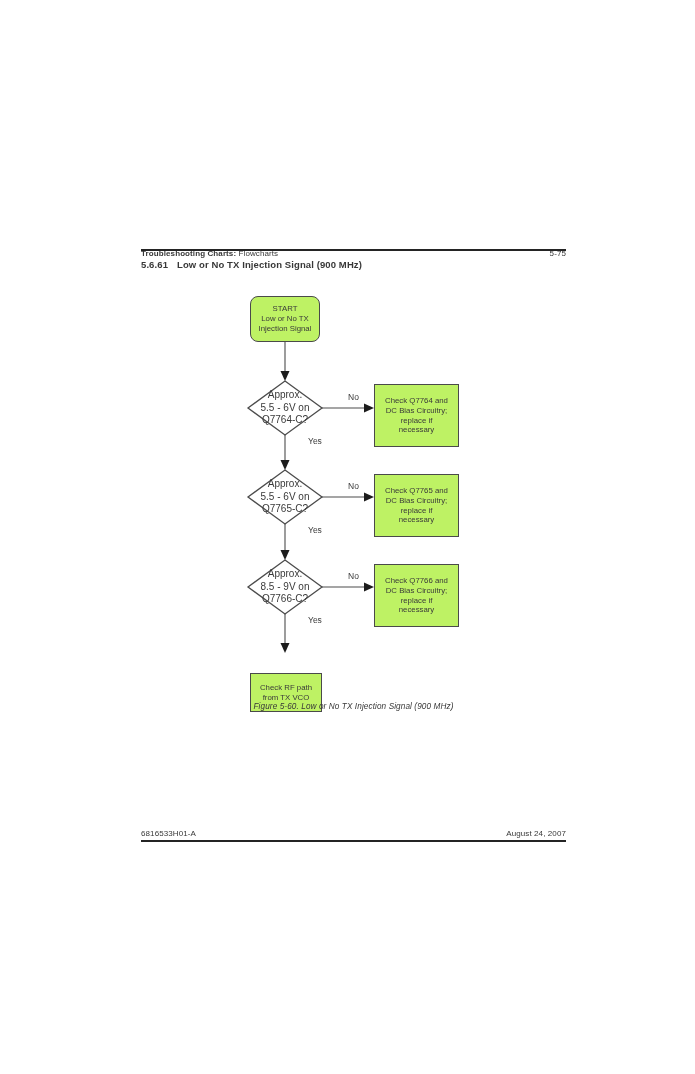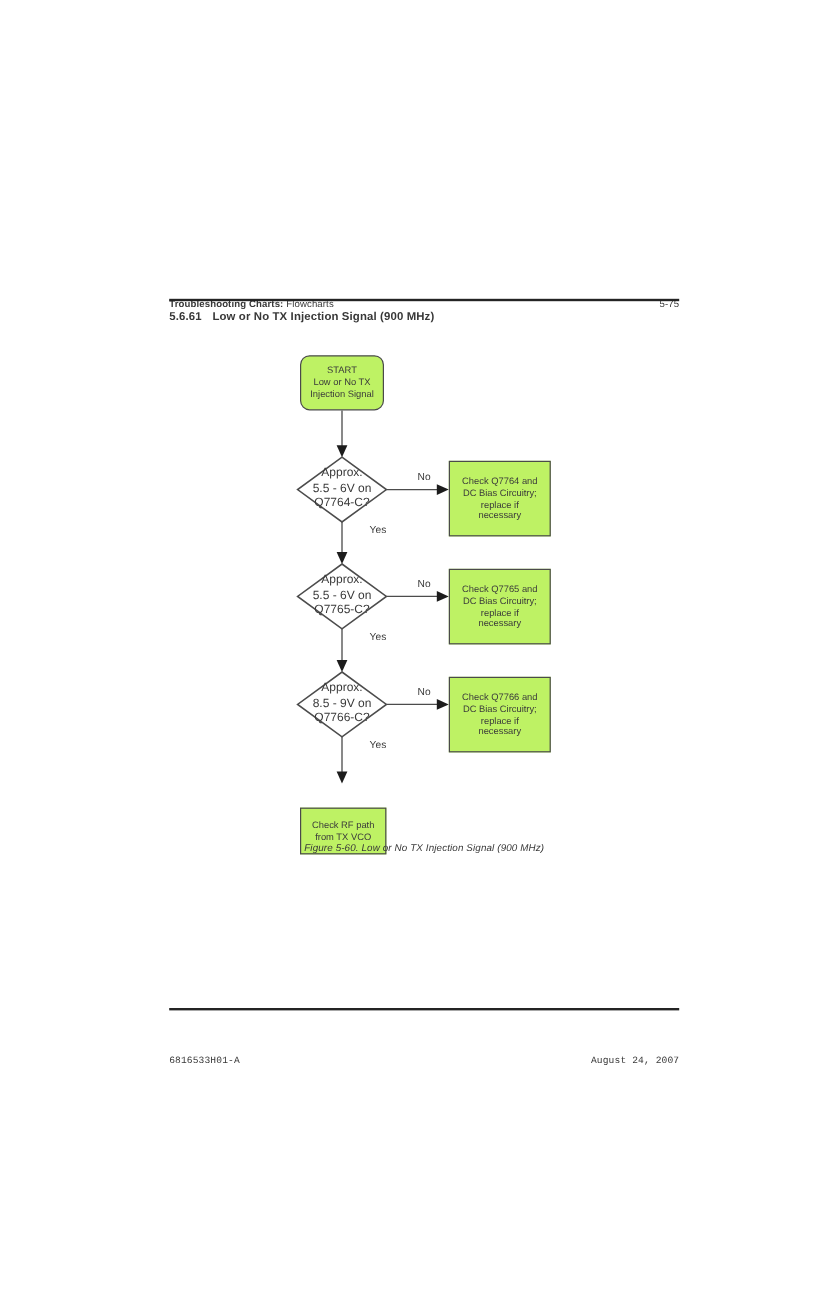--- a/index.html
+++ b/index.html
@@ -25,23 +25,23 @@
     font-size: 8px; letter-spacing: 0.1px; margin-top: 14px;
   }
   .hdr-bold { font-weight: bold; }
   .rule {
     left: 141px; width: 425px; height: 2px;
     background: #242424;
   }
   .header-rule { top: 249px; }
   .footer-rule { top: 840px; }
   .footer-row {
-    left: 141px; top: 880px; width: 425px;
+    left: 141px; top: 829px; width: 425px;
     display: flex; justify-content: space-between; align-items: baseline;
-    font-size: 8px; letter-spacing: 0.1px; font-family: Liberation Mono, monospace;
+    font-size: 8px; letter-spacing: 0.1px;
   }
 
   
   .section-heading {
     left: 141px; top: 259px;
     font-size: 9.5px; font-weight: bold; letter-spacing: 0.1px;
     white-space: nowrap;
   }
   .section-heading .sec-num { margin-right: 9px; }
 

